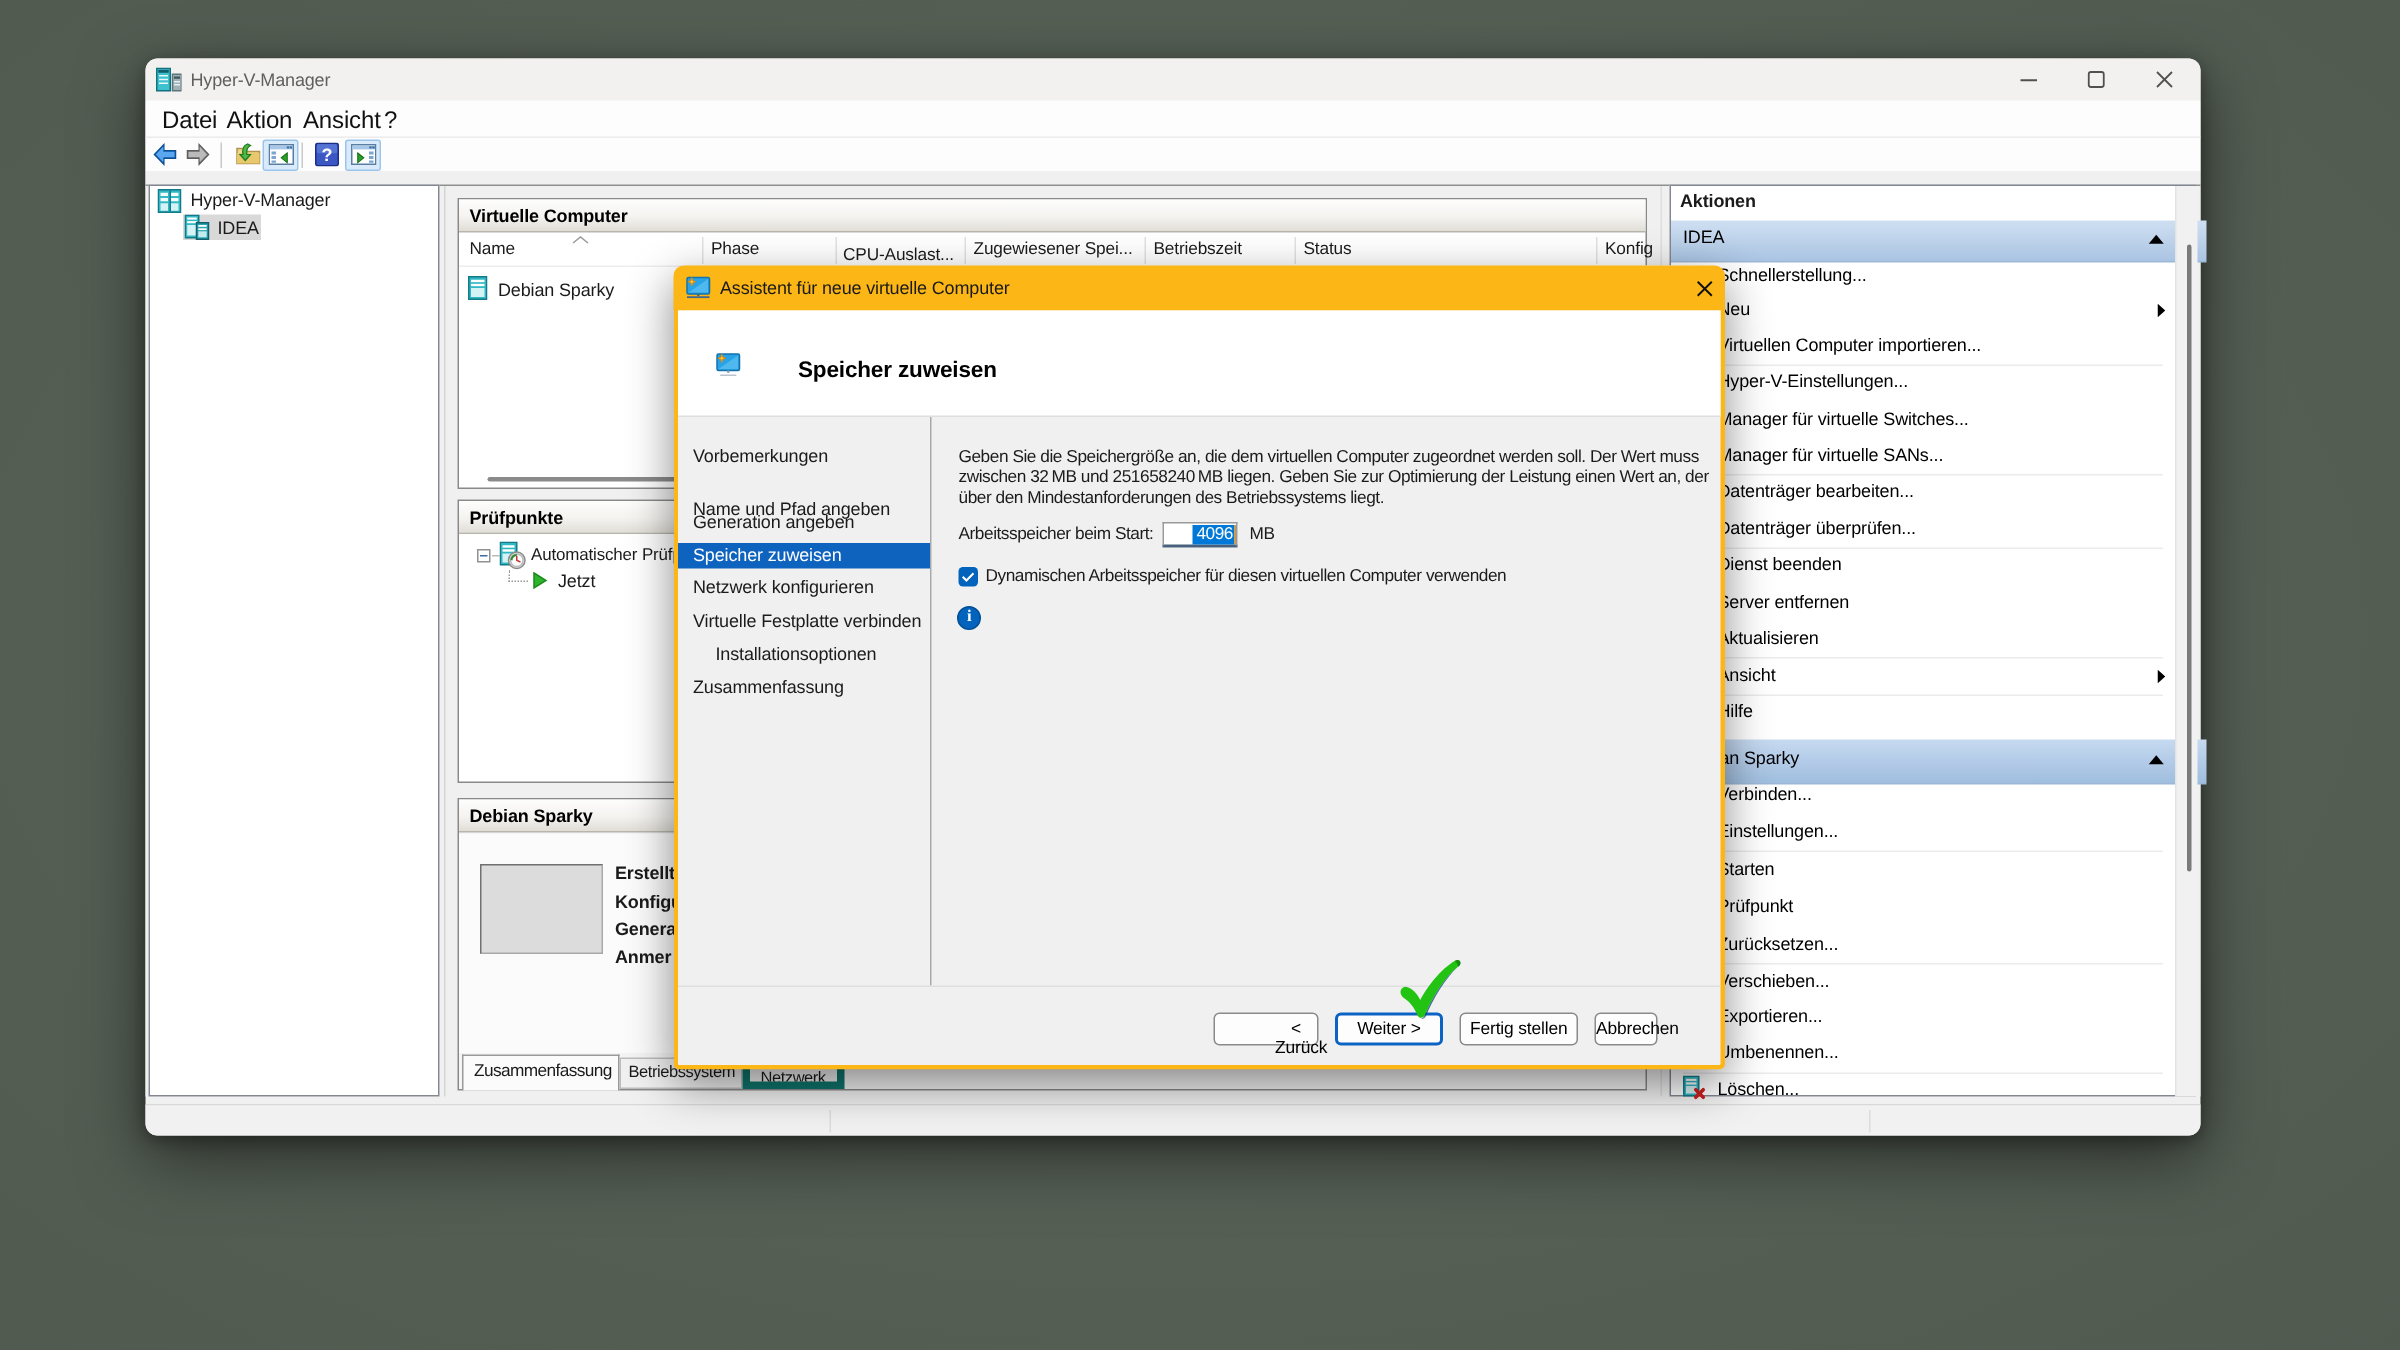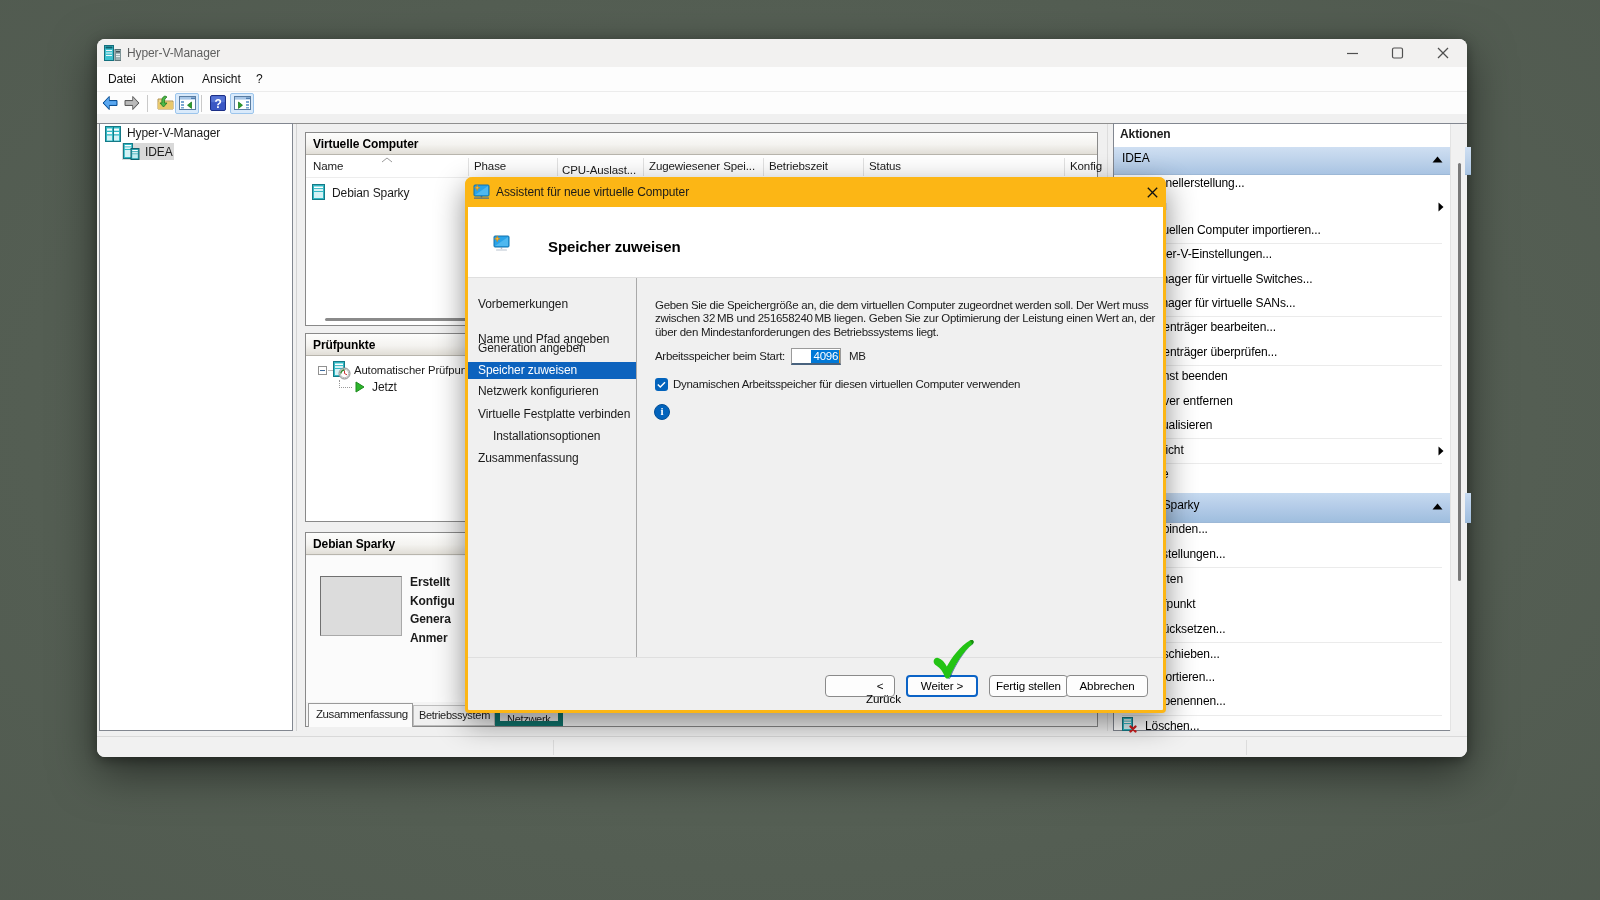--- a/index.html
+++ b/index.html
@@ -11,21 +11,21 @@
     position:relative; letter-spacing:-0.1px;
   }
   .abs { position:absolute; }
   #win {
     position:absolute; left:97px; top:39px; width:1370px; height:718px;
     background:#f0f0f0; border-radius:8px;
     box-shadow:0 15px 45px rgba(0,0,0,0.5), 0 3px 12px rgba(0,0,0,0.35);
   }
   #titlebar { position:absolute; left:0; top:0; width:100%; height:28px; background:#f2f1f0; border-radius:8px 8px 0 0; }
   #titlebar .ttl { position:absolute; left:30px; top:7px; color:#5f5f5f; font-size:12px; }
-  #menubar { position:absolute; left:0; top:28px; width:100%; height:24px; background:#fdfdfd; font-size:12px; color:#111;padding-left:40px; }
+  #menubar { position:absolute; left:0; top:28px; width:100%; height:24px; background:#fdfdfd; font-size:16px; color:#111;padding-left:40px; }
   #menubar span { position:absolute; top:5px; }
   #toolbar { position:absolute; left:0; top:52px; width:100%; height:23px; background:#fdfdfd; border-top:1px solid #ececec; }
   #understrip { position:absolute; left:0; top:75px; width:100%; height:9px; background:#f0f0f0; }
   .tsep { position:absolute; top:3px; width:1px; height:17px; background:#c9c9c9; }
   .selbox { position:absolute; top:1px; width:24px; height:21px; background:#d9eafb; border:1px solid #9cc5ec; border-radius:2px; }
   
   .pane { position:absolute; background:#fff; border:1px solid #898989; }
   .phead {
     position:absolute; left:0; top:0; width:100%; height:22px;
     background:linear-gradient(#fdfdfc 0%, #f4f3f0 55%, #e1ded7 100%);
@@ -38,21 +38,20 @@
     background:linear-gradient(#cfdff2 0%, #bdd2ea 50%, #a9c4e3 100%);
     border-bottom:1px solid #9db8d6; box-sizing:content-box;
     font-size:12px; padding-top:1px; padding-left:8px; color:#000;
   }
   .aitem { position:absolute; left:31px; font-size:12px; color:#000; white-space:nowrap; }
   .asep { position:absolute; left:8px; width:320px; height:1px; background:#ebebeb; }
   
   #dlg { position:absolute; left:449px; top:177px; width:701px; height:536px;
     background:#f0f0f0; border:3px solid #fcb615; border-top:none; border-radius:8px 8px 4px 4px;
     box-shadow:0 10px 30px rgba(0,0,0,0.45);
-    margin-left:16px;
   }
   #dlgtitle { position:absolute; left:-3px; top:0; width:701px; height:30px; background:#fcb615; border-radius:7px 7px 0 0; }
   #dlghead { position:absolute; left:0; top:30px; width:695px; height:71px; background:#fff; border-bottom:1px solid #dfdfdf; }
   #dlgnav { position:absolute; left:0; top:101px; width:168px; height:379px; font-size:12px; }
   .nitem { position:absolute; left:10px; white-space:nowrap; }
   .nsel { position:absolute; left:0; top:84px; width:168px; height:17px; background:#0d63be; }
   #dlgbody { position:absolute; left:169px; top:101px; width:526px; height:379px; font-size:11.5px; letter-spacing:-0.3px; }
   #dlgfoot { position:absolute; left:0; top:480px; width:695px; height:53px; border-top:1px solid #dfdfdf; }
   .btn { position:absolute; top:17px; height:22px; background:#fdfdfd; border:1px solid #8a8a8a; border-radius:4px;
     font-size:11.6px; text-align:center; padding-top:3px; color:#000; }
@@ -353,20 +352,20 @@
           <path d="M2.8 6.5 L5.3 9 L10 4.2" stroke="#fff" stroke-width="1.4" fill="none"></path>
         </svg>
     </div>
     <div class="abs" style="left:36px;top:100px;">Dynamischen Arbeitsspeicher für diesen virtuellen Computer verwenden</div>
     <div class="abs" style="left:17px;top:126px;width:16px;height:16px;border-radius:50%;background:#0263bc;border:1px solid #024f96;color:#fff;font-weight:bold;font-size:11px;text-align:center;font-family:'Liberation Serif',serif;">i</div>
   </div>
   <div id="dlgfoot">
     <div class="btn" style="left:357px;width:70px;padding-left:40px;">&lt; Zurück</div>
     <div class="btn" style="left:438px;width:72px;border:2px solid #0b63c6;padding-top:2px;">Weiter &gt;</div>
     <div class="btn" style="left:521px;width:79px;">Fertig stellen</div>
-    <div class="btn" style="left:598px;width:82px;">Abbrechen</div>
+    <div class="btn" style="left:611px;width:42px;">Abbrechen</div>
   </div>
 </div>
 <svg class="abs" style="left:928px;top:636px;" width="50" height="48" viewBox="0 0 50 48">
   <path d="M9.2 21.8 C5.0 22.2 4.2 27.2 8.6 29.8 C12.2 32.2 15.2 36.2 16.6 40.2 C17.6 43.2 20.8 43.4 22.2 40.2 C27.2 28.2 35.8 14.8 44.2 8.4 C47.0 6.2 45.4 2.6 41.8 4.6 C32.6 9.8 23.4 22.0 18.8 30.6 C17.2 27.0 13.6 22.6 9.2 21.8 Z" fill="#23c314"></path>
   <path d="M44.2 8.4 C47.0 6.2 45.4 2.6 41.8 4.6 L43.2 6.0 Z" fill="#1a8c0e"></path>
   <path d="M22.2 40.2 C27.2 28.2 35.8 14.8 44.2 8.4 C45.6 7.3 45.9 5.9 45.3 4.9 C45.9 6.2 44.9 7.6 43.8 8.6 C36.2 15.6 27.6 29.0 22.8 41.0 C21.9 43.2 20.3 43.6 19.1 42.6 C20.2 43.4 21.5 42.0 22.2 40.2 Z" fill="#0d3f7d" opacity="0.75"></path>
 </svg>
 
 </body></html>

